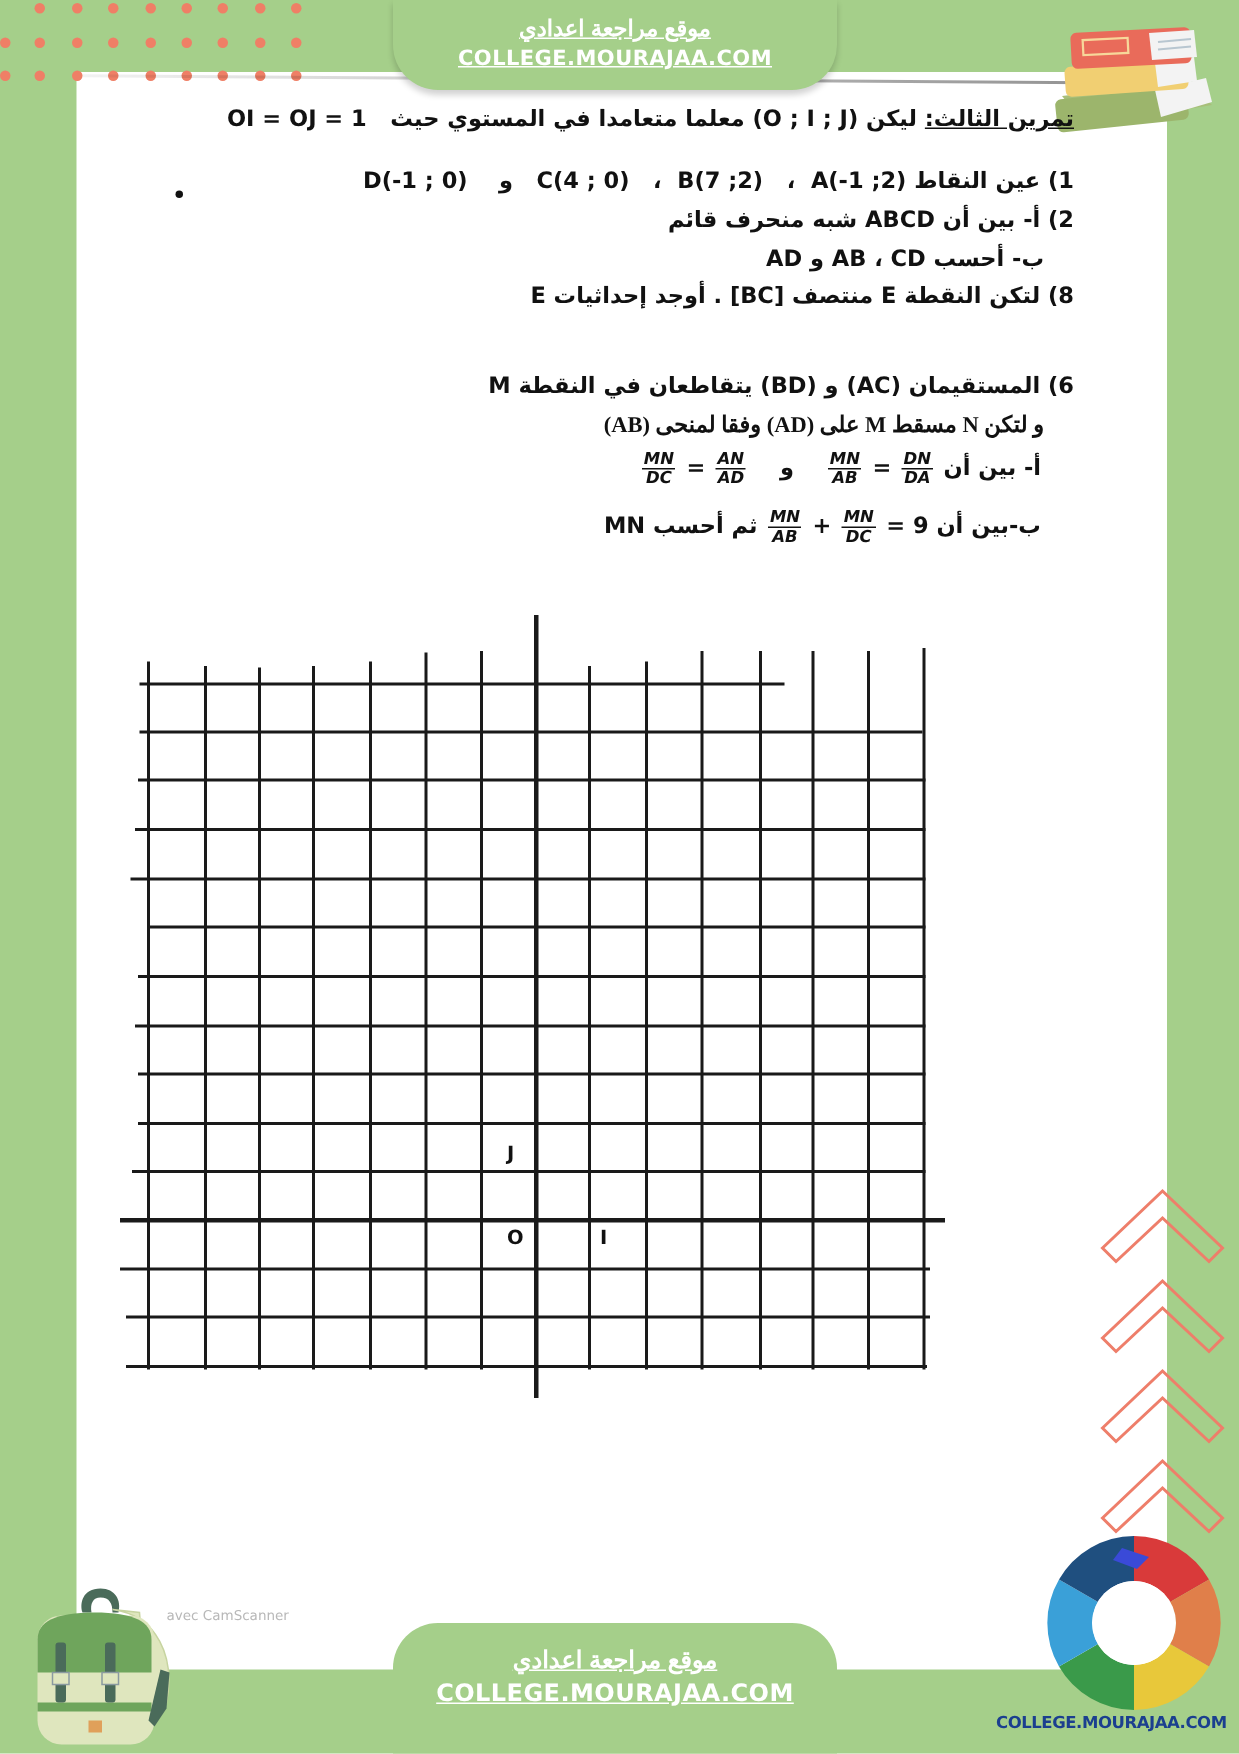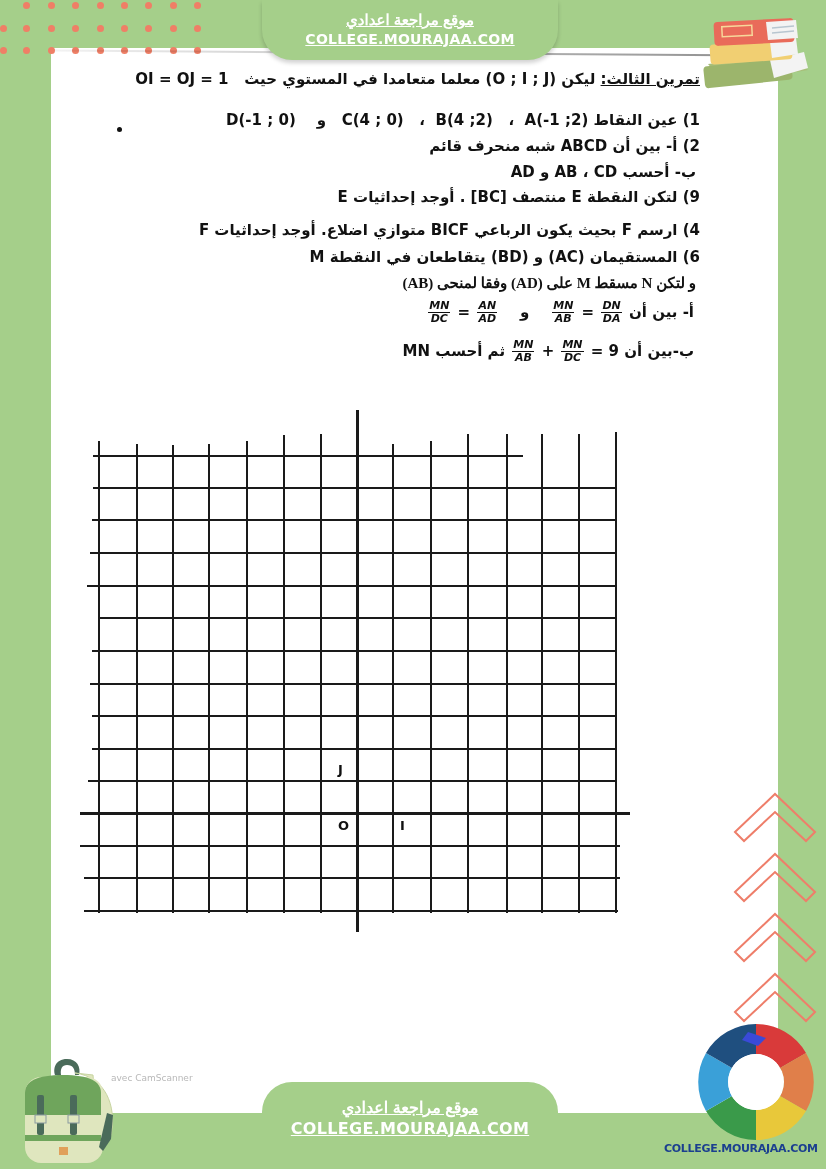--- a/index.html
+++ b/index.html
@@ -9,21 +9,21 @@
   .dot { position:absolute; width:7px; height:7px; border-radius:50%; background:#ef7f66; }
   .tab-top { position:absolute; left:262px; top:0; width:296px; height:60px; background:#a5cf8a; border-radius:0 0 30px 30px; box-shadow:0 3px 4px rgba(0,0,0,0.18); text-align:center; color:#fff; }
   .tab-bottom { position:absolute; left:262px; top:1082px; width:296px; height:87px; background:#a5cf8a; border-radius:30px 30px 0 0; text-align:center; color:#fff; }
   .tab-ar { font-family:Liberation Sans, sans-serif; font-size:15px; font-weight:bold; text-decoration:underline; direction:rtl; line-height:20px; }
   .tab-en { font-family:"DejaVu Sans", sans-serif; font-size:14px; font-weight:bold; text-decoration:underline; letter-spacing:0.3px; line-height:18px; }
   .tab-top .tab-ar { padding-top:10px; }
   .tab-bottom .tab-ar { padding-top:16px; font-size:16px; }
   .tab-bottom .tab-en { font-size:16px; line-height:22px; }
   .scan-rule { position:absolute; left:55px; top:52px; width:720px; height:2px; background:linear-gradient(90deg, rgba(0,0,0,0.05), rgba(0,0,0,0.45)); transform:rotate(0.4deg); }
   .text-block { position:absolute; left:160px; width:556px; direction:rtl; text-align:right; font-family:"DejaVu Sans", sans-serif; font-weight:bold; color:#111; font-size:15px; }
-  .line { position:absolute; right:16px; white-space:nowrap; }
+  .line { position:absolute; right:0; white-space:nowrap; }
   .title-u { text-decoration:underline; }
   .frac { display:inline-block; vertical-align:middle; text-align:center; font-style:italic; font-size:11px; margin:0 2px; line-height:12px; }
   .frac .num { display:block; border-bottom:1.5px solid #111; padding:0 1px; }
   .frac .den { display:block; padding:0 1px; }
   .ltr { direction:ltr; unicode-bidi:isolate; display:inline-block; }
   .grid { position:absolute; left:0; top:0; width:826px; height:1169px; pointer-events:none; }
   .gl { position:absolute; background:#1a1a1a; }
   .glabel { position:absolute; font-family:"DejaVu Sans", sans-serif; font-weight:bold; font-size:13px; color:#111; }
   .deco { position:absolute; }
   .camscan { position:absolute; left:111px; top:1073px; font-size:9px; color:#b8b8b8; }
@@ -90,34 +90,33 @@
     <span class="title-u">تمرين الثالث:</span>
     <span>ليكن (O ; I ; J) معلما متعامدا في المستوي حيث</span>
     &nbsp;&nbsp;<span class="ltr">OI = OJ = 1</span>
   </div>
 
   <div class="line" style="top:47px;">
     <span>1)</span>
     <span>عين النقاط</span>
     <span class="ltr">A(-1 ;2)</span>
     &nbsp;<span>،</span>&nbsp;&nbsp;
-    <span class="ltr">B(4 ;2)</span>
+    <span class="ltr">B(7 ;2)</span>
     &nbsp;<span>،</span>&nbsp;&nbsp;
     <span class="ltr">C(4 ; 0)</span>
     &nbsp;&nbsp;<span>و</span>&nbsp;&nbsp;&nbsp;
     <span class="ltr">D(-1 ; 0)</span>
   </div>
 
   <div class="line" style="top:73px;">
     <span>2)</span>
     <span>أ- بين أن ABCD شبه منحرف قائم</span>
   </div>
   <div class="line" style="top:99px;right:20px;">ب- أحسب AB ، CD و AD</div>
-  <div class="line" style="top:124px;">9) لتكن النقطة E منتصف [BC] . أوجد إحداثيات E</div>
-  <div class="line" style="top:157px;">4) ارسم F بحيث يكون الرباعي BICF متوازي اضلاع. أوجد إحداثيات F</div>
+  <div class="line" style="top:124px;">8) لتكن النقطة E منتصف [BC] . أوجد إحداثيات E</div>
   <div class="line" style="top:184px;">6) المستقيمان (AC) و (BD) يتقاطعان في النقطة M</div>
   <div class="line" style="top:210px;right:20px;font-family:Liberation Serif, serif;">و لتكن N مسقط M على (AD) وفقا لمنحى (AB)</div>
 
   <div class="line" style="top:236px;right:22px;">
     <span>أ- بين أن</span>
     <span class="ltr">
       <span class="frac"><span class="num">MN</span><span class="den">DC</span></span> =
       <span class="frac"><span class="num">AN</span><span class="den">AD</span></span>
       &nbsp;&nbsp;&nbsp;<span>و</span>&nbsp;&nbsp;&nbsp;
       <span class="frac"><span class="num">MN</span><span class="den">AB</span></span> =

